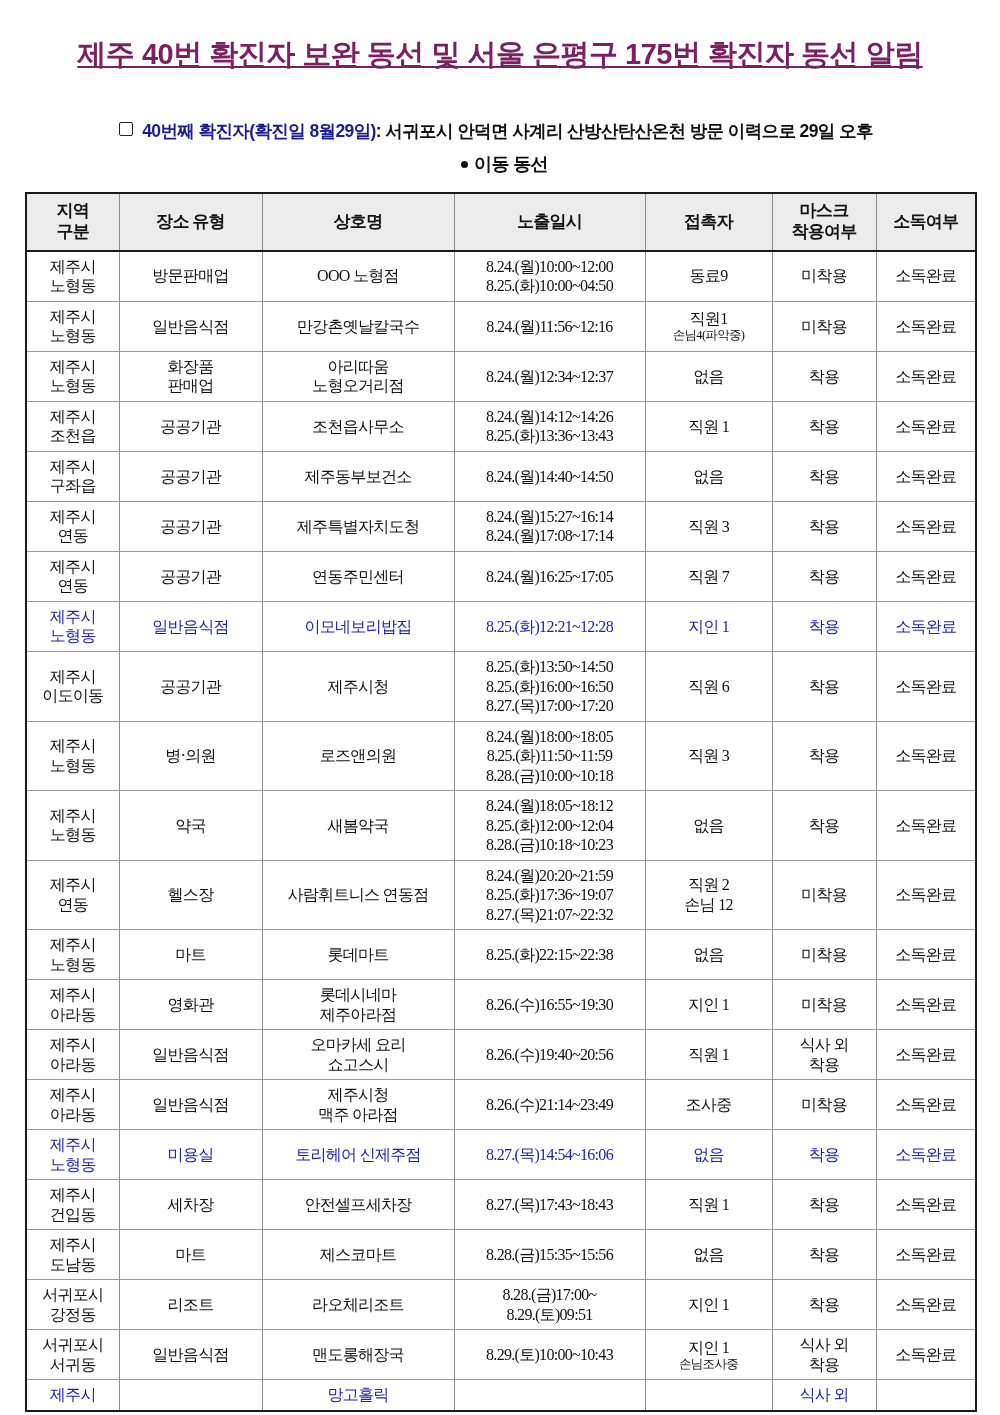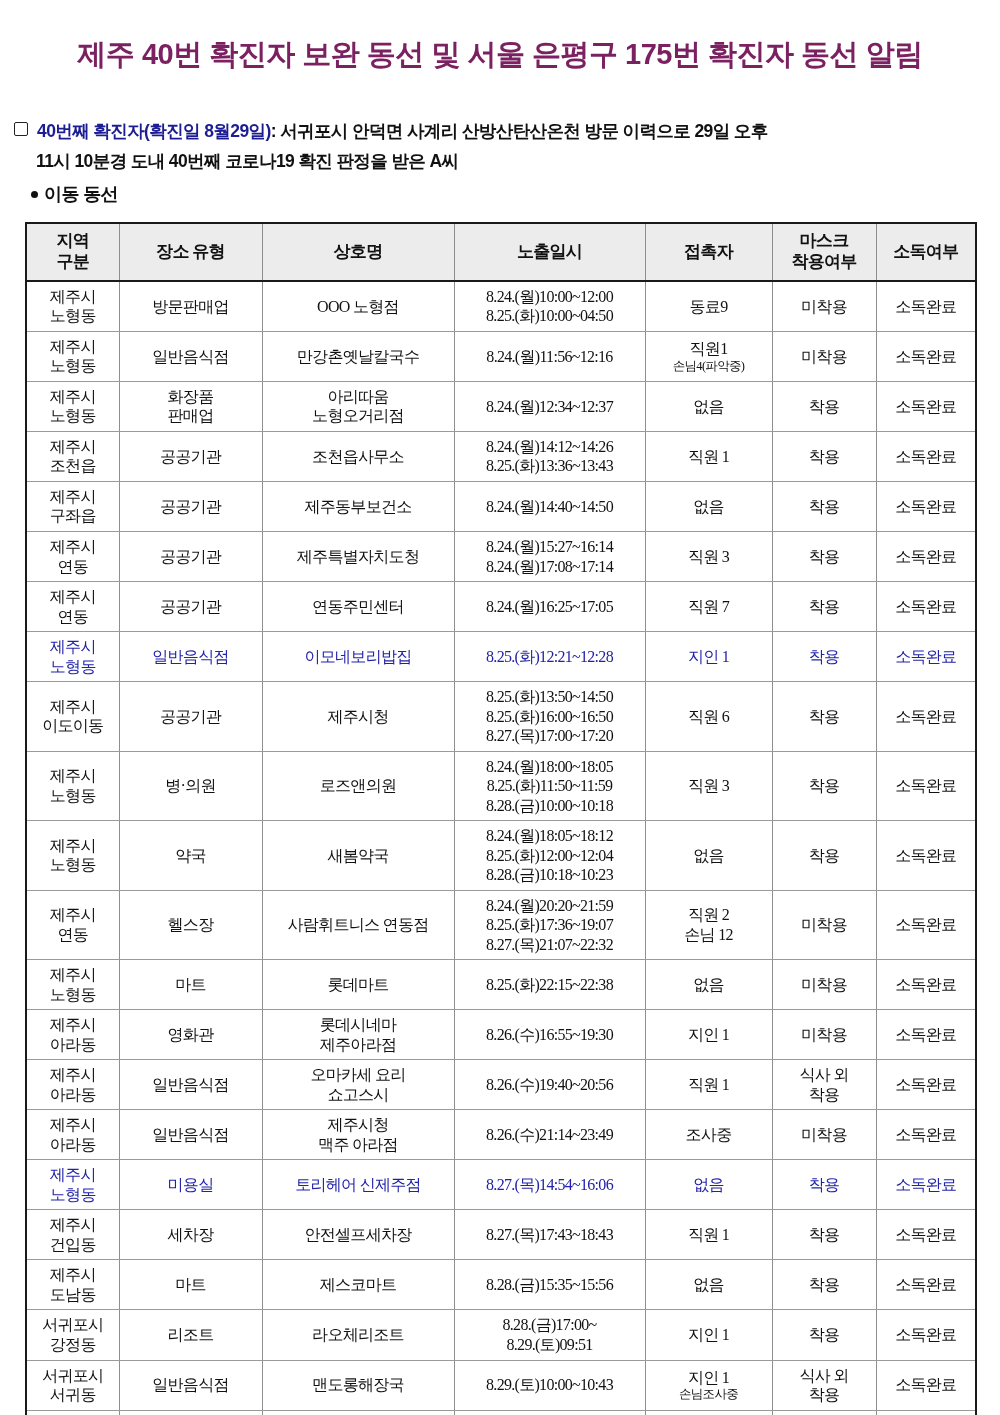--- a/index.html
+++ b/index.html
@@ -29,32 +29,34 @@
   .doc-title {
     text-align: center;
     color: #7b2161;
     font-family: "Liberation Sans", "DejaVu Sans", sans-serif;
     font-weight: bold;
     font-size: 29px;
     letter-spacing: -0.5px;
     padding-top: 18px;
     line-height: 1.2;
     white-space: nowrap;
+    text-decoration: underline;
   }
 
   
   .intro-block {
     margin: 44px 0 0 0;
     padding: 0 22px 0 14px;
     font-family: "Liberation Sans", "DejaVu Sans", sans-serif;
     font-size: 17.5px;
     font-weight: bold;
     line-height: 1.72;
     color: #111111;
     letter-spacing: -0.6px;
+    text-align: center;
   }
   .intro-line1 {
     display: block;
     text-indent: 0;
   }
   .chk-icon {
     display: inline-block;
     width: 12px;
     height: 12px;
     border: 1.6px solid #222;
@@ -161,21 +163,20 @@
 <body>
 
 <div class="page">
 
   <h1 class="doc-title">제주 40번 확진자 보완 동선 및 서울 은평구 175번 확진자 동선 알림</h1>
 
   <div class="intro-block">
     <span class="intro-line1">
       <span class="chk-icon"></span><span class="blue-bold">40번째 확진자(확진일 8월29일)</span><span>: 서귀포시 안덕면 사계리 산방산탄산온천 방문 이력으로 29일 오후</span>
     </span>
-    <span class="intro-line2">11시 10분경 도내 40번째 코로나19 확진 판정을 받은 A씨</span>
     <span class="bullet-line">
       <span class="dot-icon"></span><span>이동 동선</span>
     </span>
   </div>
 
   <div class="table-wrap">
     <table class="route">
       <colgroup>
         <col class="c-region">
           <col class="c-type">

